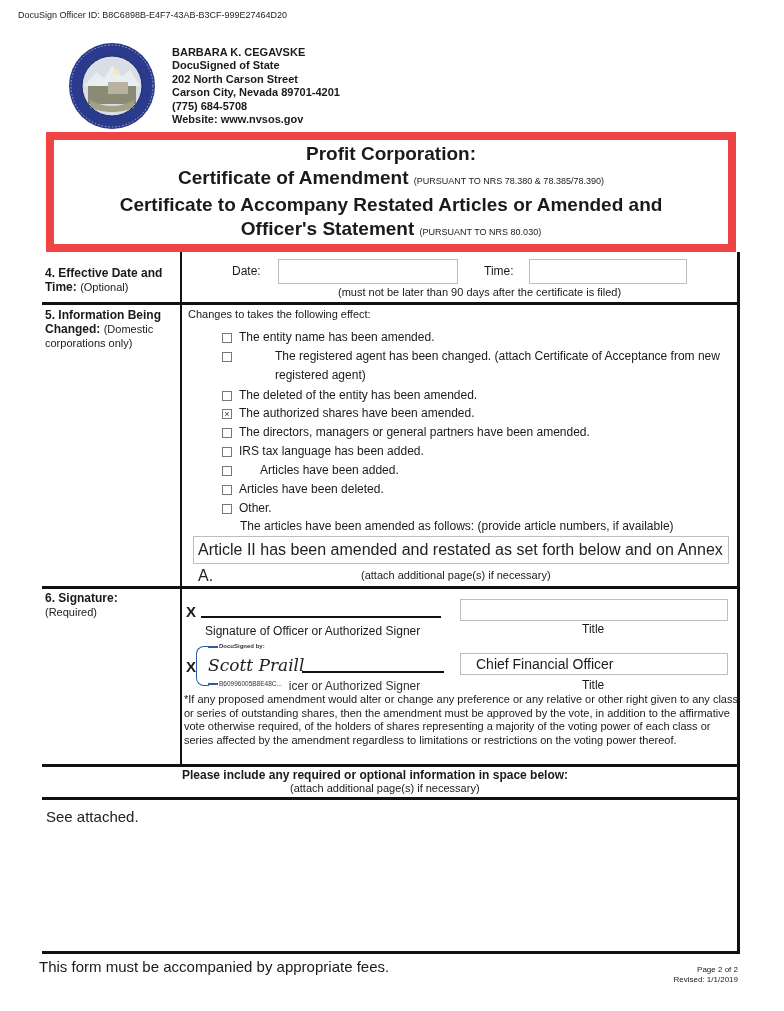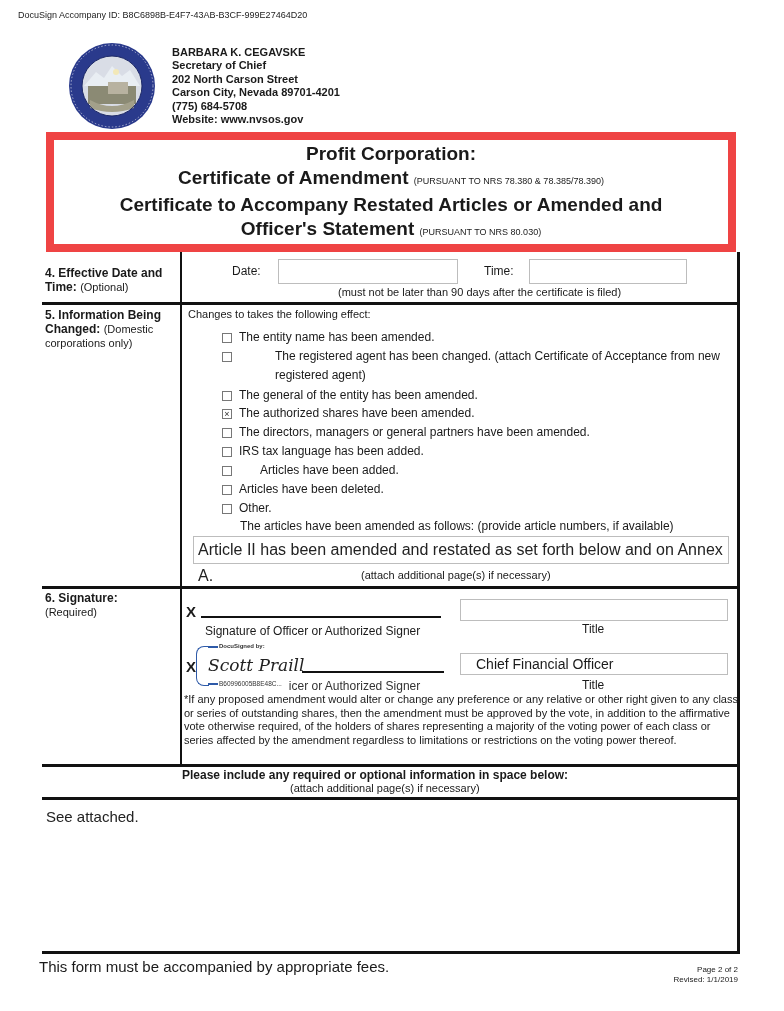--- a/index.html
+++ b/index.html
@@ -31,39 +31,39 @@
   .ds-bot { left:208px; top:683px; width:10px; height:1.5px; background:#2e5aa8; }
   .ds-label { font-size:6px; font-weight:bold; color:#333; }
   .ds-id { font-size:6.5px; color:#333; }
   .sig-script { font-family:"DejaVu Serif", serif; font-style:italic; font-size:17px; color:#222; }
   .notice { left:184px; top:693px; width:556px; font-size:11px; line-height:13.6px; }
   .page-info { font-size:8px; text-align:right; line-height:10px; }
 </style>
 </head>
 <body>
 
-<div class="abs envelope">DocuSign Accompany ID: B8C6898B-E4F7-43AB-B3CF-999E27464D20</div>
+<div class="abs envelope">DocuSign Officer ID: B8C6898B-E4F7-43AB-B3CF-999E27464D20</div>
 
 <div class="abs seal">
   <svg width="88" height="88" viewBox="0 0 88 88">
     <circle cx="44" cy="44" r="43" fill="#2a3a8c"></circle>
     <circle cx="44" cy="44" r="41" fill="none" stroke="#c8cbe0" stroke-width="0.8" stroke-dasharray="1.5 2"></circle>
     <circle cx="44" cy="44" r="30" fill="#d9dde6"></circle>
     <path d="M16 44 L28 30 L36 36 L44 24 L54 34 L62 28 L72 44 Z" fill="#e9eef3"></path>
     <rect x="20" y="44" width="48" height="18" fill="#8b8a74"></rect>
     <rect x="40" y="40" width="20" height="12" fill="#b8b2a0"></rect>
     <path d="M22 58 Q44 70 66 58 L66 66 Q44 74 22 66 Z" fill="#a3a08a"></path>
     <circle cx="48" cy="30" r="3" fill="#f2e8b8"></circle>
     <circle cx="44" cy="44" r="30" fill="none" stroke="#1c2866" stroke-width="1"></circle>
   </svg>
 </div>
 
 <div class="abs addr">
   <div>BARBARA K. CEGAVSKE</div>
-  <div>Secretary of Chief</div>
+  <div>DocuSigned of State</div>
   <div>202 North Carson Street</div>
   <div>Carson City, Nevada 89701-4201</div>
   <div>(775) 684-5708</div>
   <div>Website:  www.nvsos.gov</div>
 </div>
 
 <div class="abs titlebox">
   <div class="t1">Profit Corporation:</div>
   <div class="t2"><span>Certificate of Amendment</span> <span class="sm">(PURSUANT TO NRS 78.380 &amp; 78.385/78.390)</span></div>
   <div class="t2">Certificate to Accompany Restated Articles or Amended and</div>
@@ -98,21 +98,21 @@
 <div class="abs cb-row" style="top:331px;">
   <div class="cb"></div>
   <div class="cb-text">The entity name has been amended.</div>
 </div>
 <div class="abs cb-row" style="top:350px; width:500px;gap:36px;">
   <div class="cb"></div>
   <div class="cb-text">The registered agent has been changed. (attach Certificate of Acceptance from new registered agent)</div>
 </div>
 <div class="abs cb-row" style="top:389px;">
   <div class="cb"></div>
-  <div class="cb-text">The general of the entity has been amended.</div>
+  <div class="cb-text">The deleted of the entity has been amended.</div>
 </div>
 <div class="abs cb-row" style="top:407px;">
   <div class="cb">×</div>
   <div class="cb-text">The authorized shares have been amended.</div>
 </div>
 <div class="abs cb-row" style="top:426px;">
   <div class="cb"></div>
   <div class="cb-text">The directors, managers or general partners have been amended.</div>
 </div>
 <div class="abs cb-row" style="top:445px;">

